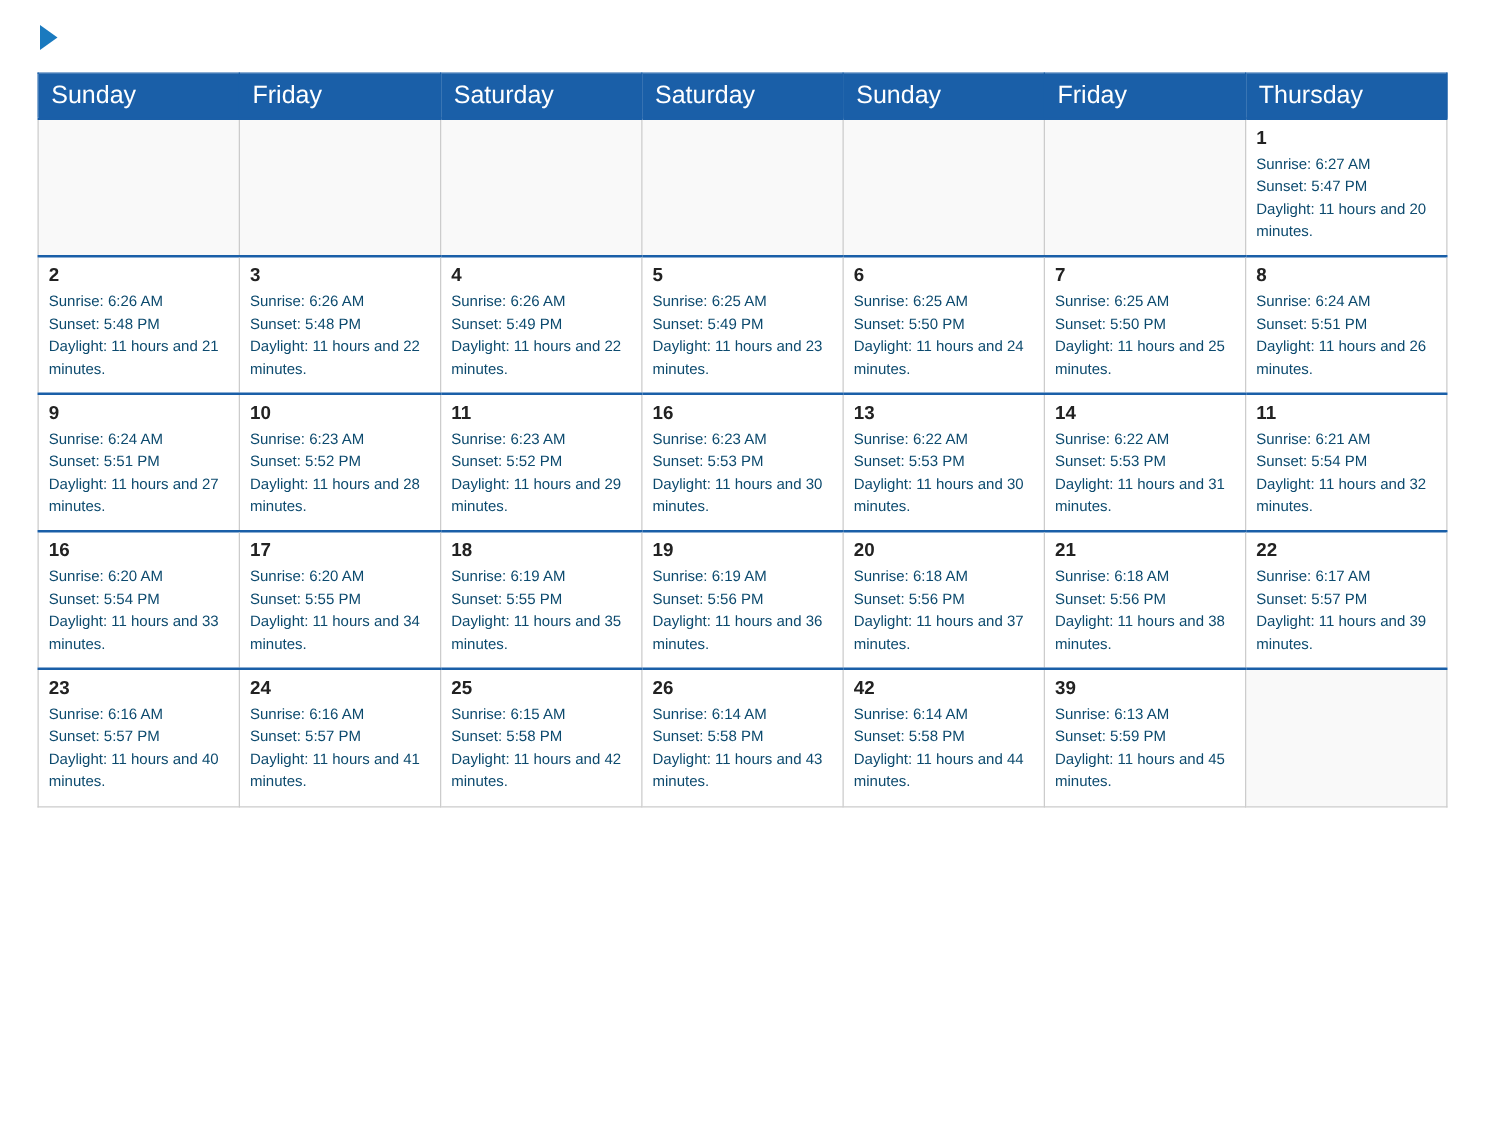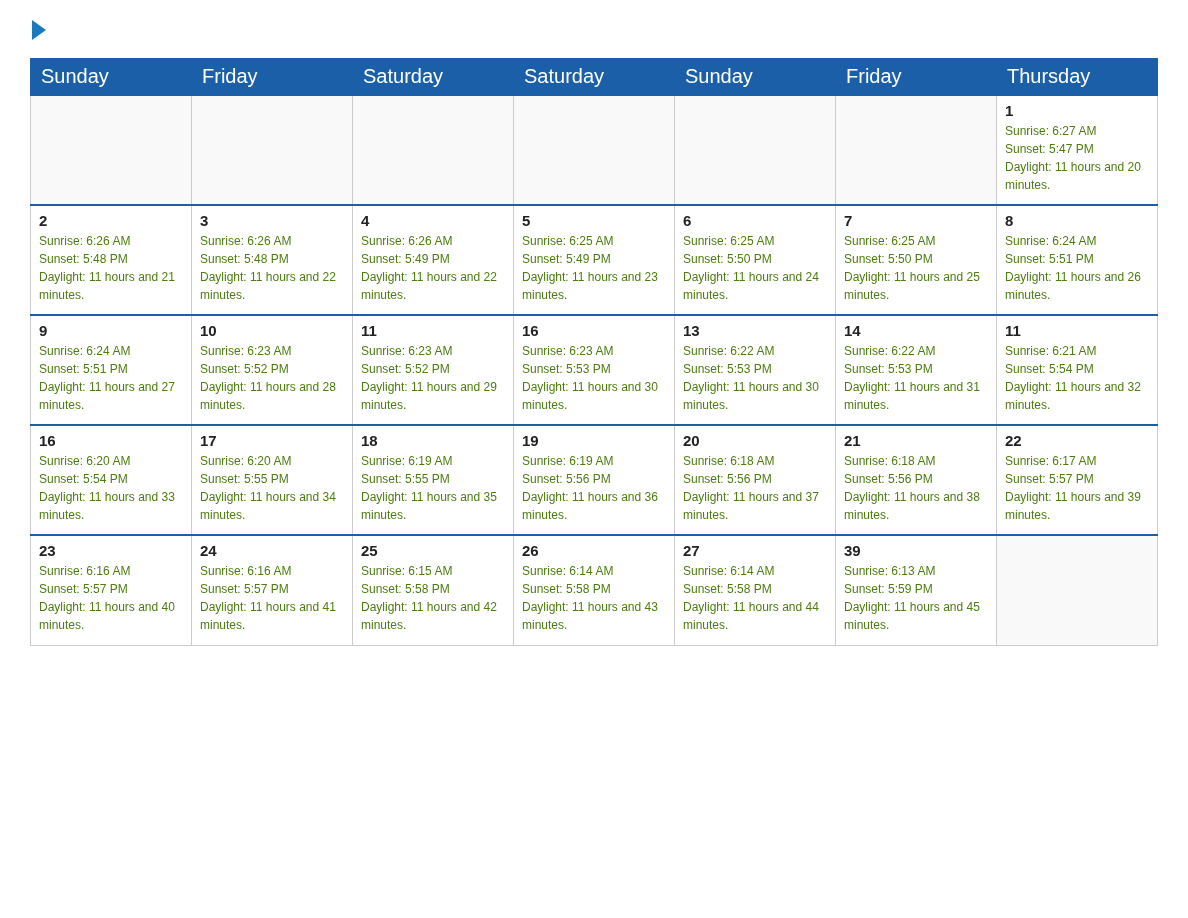--- a/index.html
+++ b/index.html
@@ -103,21 +103,21 @@
     .day-number {
       font-size: 15px;
       font-weight: bold;
       color: #222;
       display: block;
       margin-bottom: 3px;
     }
 
     .day-info {
       font-size: 12px;
-      color: #4d7c0f;
+      color: #0c4a6e;
       line-height: 1.5;
     }
 
     .empty-cell {
       background: #f9f9f9;
     }
   </style>
 </head>
 <body>
 
@@ -261,21 +261,21 @@
         </td>
         <td>
           <span class="day-number">25</span>
           <div class="day-info">Sunrise: 6:15 AM<br>Sunset: 5:58 PM<br>Daylight: 11 hours and 42 minutes.</div>
         </td>
         <td>
           <span class="day-number">26</span>
           <div class="day-info">Sunrise: 6:14 AM<br>Sunset: 5:58 PM<br>Daylight: 11 hours and 43 minutes.</div>
         </td>
         <td>
-          <span class="day-number">27</span>
+          <span class="day-number">42</span>
           <div class="day-info">Sunrise: 6:14 AM<br>Sunset: 5:58 PM<br>Daylight: 11 hours and 44 minutes.</div>
         </td>
         <td>
           <span class="day-number">39</span>
           <div class="day-info">Sunrise: 6:13 AM<br>Sunset: 5:59 PM<br>Daylight: 11 hours and 45 minutes.</div>
         </td>
         <td class="empty-cell"></td>
       </tr>
     </tbody>
 </table>

